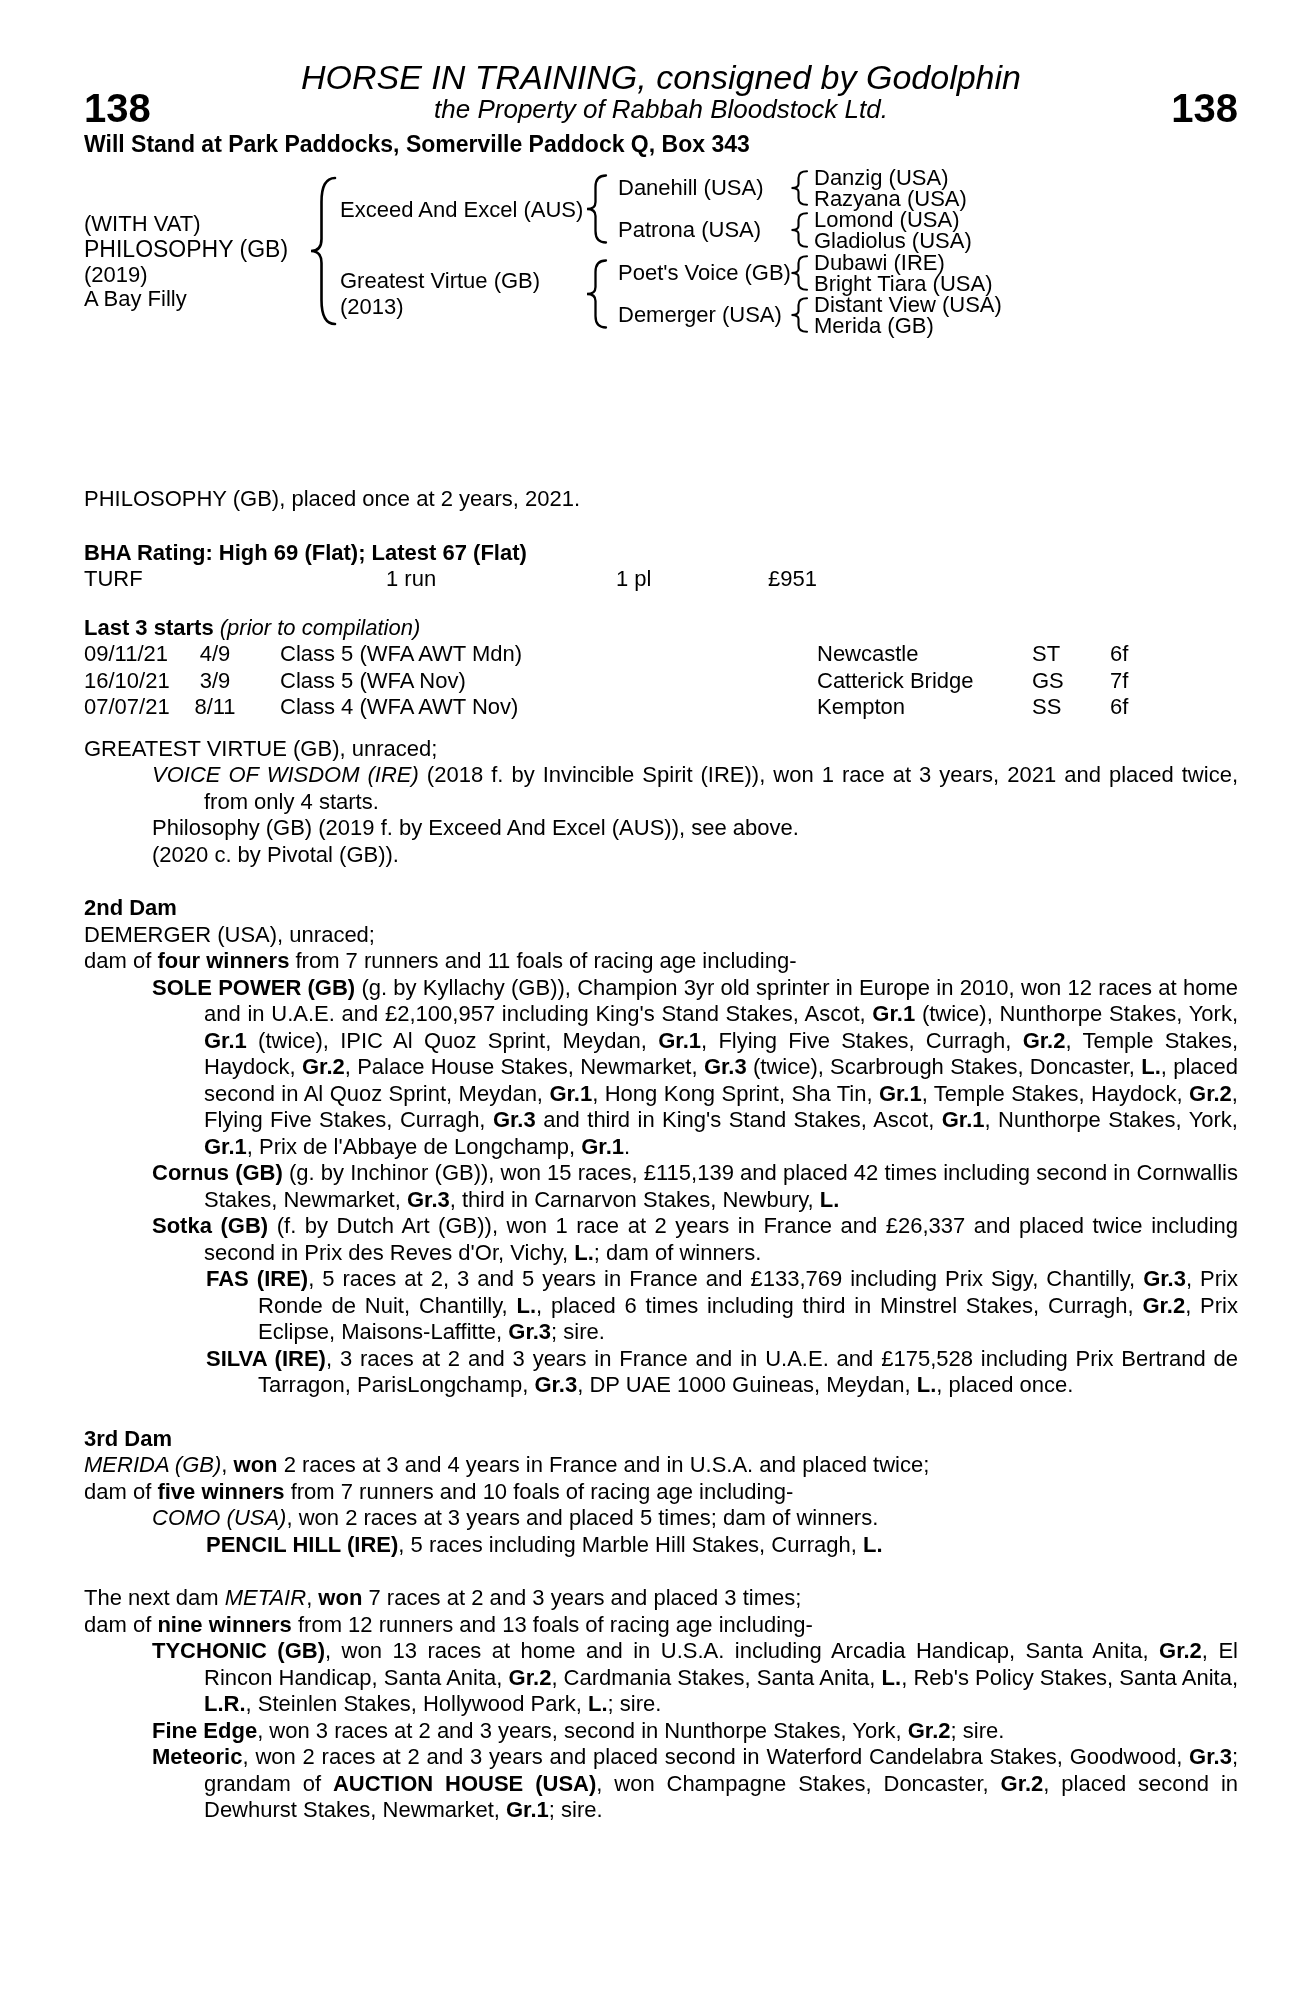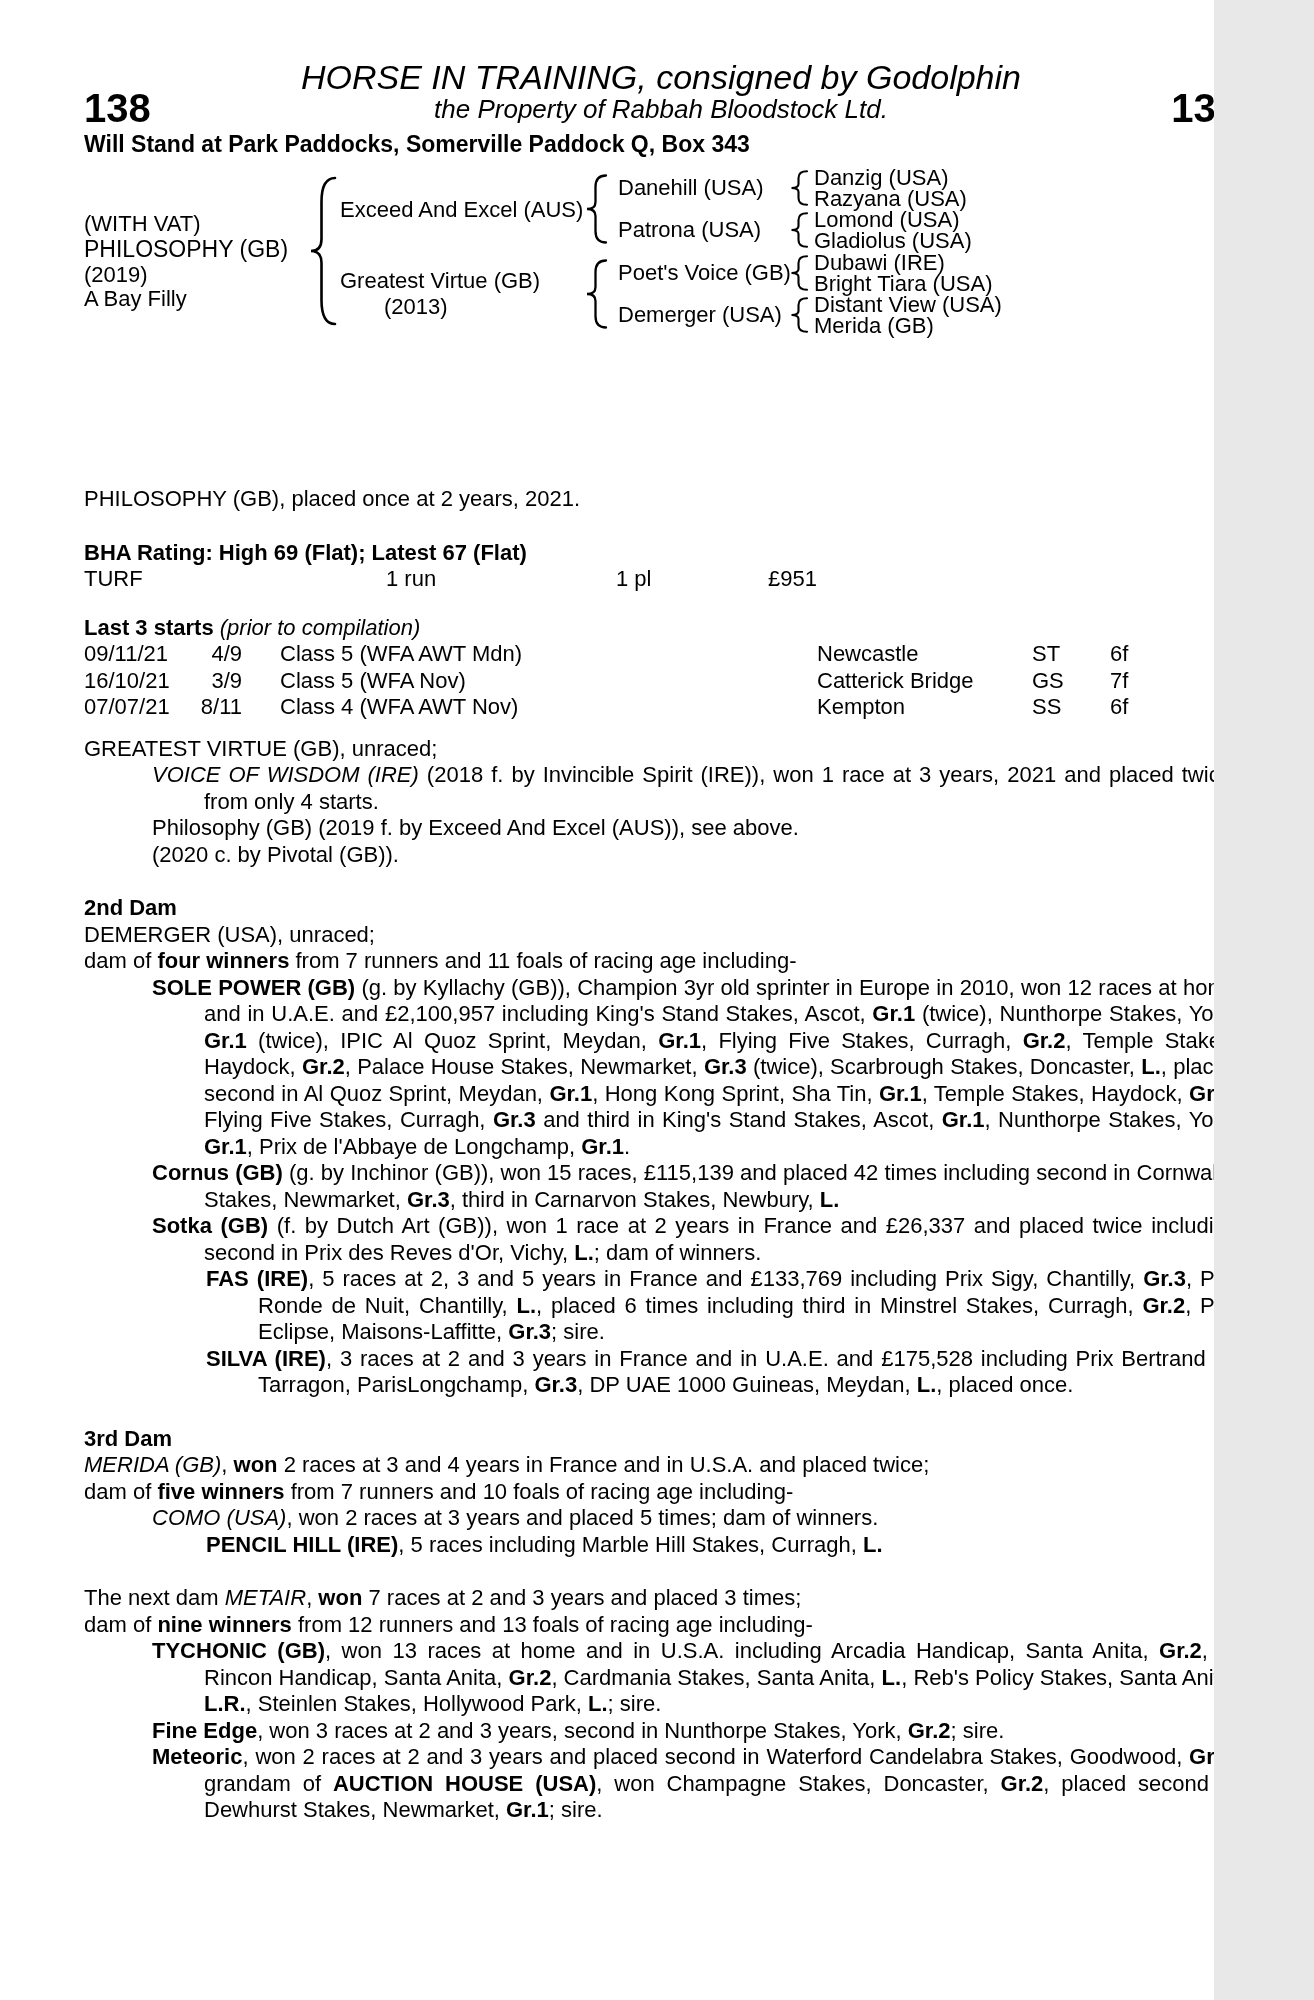--- a/index.html
+++ b/index.html
@@ -1,18 +1,18 @@
 <!DOCTYPE html>
 <html><head>
 <meta charset="utf-8">
 <style>
   html,body{margin:0;padding:0;background:#e8e8e8;}
   .page{
     position:relative;
-    width:1214px;height:2000px;
+    width:1314px;height:2000px;
     background:#ffffff;
     font-family:"Liberation Sans","DejaVu Sans",sans-serif;
     color:#000;
     overflow:hidden;
   }
   .content{position:absolute;left:84px;top:0;width:1154px;}
   
   .hdr{position:relative;padding-top:62px;text-align:center;}
   .hdr-line1{font-style:italic;font-size:34px;line-height:30px;}
   .hdr-line2{font-style:italic;font-size:26px;line-height:34px;}
@@ -36,21 +36,21 @@
   .summary{margin-top:140px;}
   .rating{margin-top:27px;}
   .rate-head{font-weight:bold;}
   .rrow{position:relative;height:26.5px;}
   .rrow span{position:absolute;white-space:nowrap;}
   .rc0{left:0;} .rc1{left:302px;} .rc2{left:532px;} .rc3{left:684px;}
   .starts{margin-top:22px;}
   .srow{position:relative;height:26.5px;}
   .srow span{position:absolute;white-space:nowrap;}
   .sc-date{left:0;}
-  .sc-pos{left:88px;width:70px;text-align:right;}
+  .sc-pos{left:96px;width:70px;text-align:center;}
   .sc-race{left:196px;}
   .sc-course{left:733px;}
   .sc-going{left:948px;}
   .sc-dist{left:1026px;}
   .section{margin-top:27px;}
   .section.first{margin-top:15px;}
   .sec-head{font-weight:bold;}
 </style>
 </head>
 <body>
@@ -93,21 +93,21 @@
       <svg style="left:706px;top:85px;" width="20" height="36" viewBox="0 0 20 36">
         <path d="M17 1.2 Q8.5 1.2 8.5 8 L8.5 14 Q8.5 18 1.5 18 Q8.5 18 8.5 22 L8.5 28 Q8.5 34.8 17 34.8" fill="none" stroke="#000" stroke-width="2.1" stroke-linecap="round"></path>
       </svg>
       <svg style="left:706px;top:127px;" width="20" height="36" viewBox="0 0 20 36">
         <path d="M17 1.2 Q8.5 1.2 8.5 8 L8.5 14 Q8.5 18 1.5 18 Q8.5 18 8.5 22 L8.5 28 Q8.5 34.8 17 34.8" fill="none" stroke="#000" stroke-width="2.1" stroke-linecap="round"></path>
       </svg>
 
       <div class="abs" style="left:256px;top:27px;">Exceed And Excel (AUS)</div>
       <div class="abs" style="left:256px;top:98px;">
         <div style="line-height:26px;">Greatest Virtue (GB)</div>
-        <div style="line-height:26px;margin-left:44px;">(2013)</div>
+        <div style="line-height:26px;">(2013)</div>
       </div>
 
       <div class="abs" style="left:534px;top:5px;">Danehill (USA)</div>
       <div class="abs" style="left:534px;top:47px;">Patrona (USA)</div>
       <div class="abs" style="left:534px;top:90px;">Poet's Voice (GB)</div>
       <div class="abs" style="left:534px;top:132px;">Demerger (USA)</div>
 
       <div class="abs" style="left:730px;top:-5px;">Danzig (USA)</div>
       <div class="abs" style="left:730px;top:16px;">Razyana (USA)</div>
       <div class="abs" style="left:730px;top:37px;">Lomond (USA)</div>

